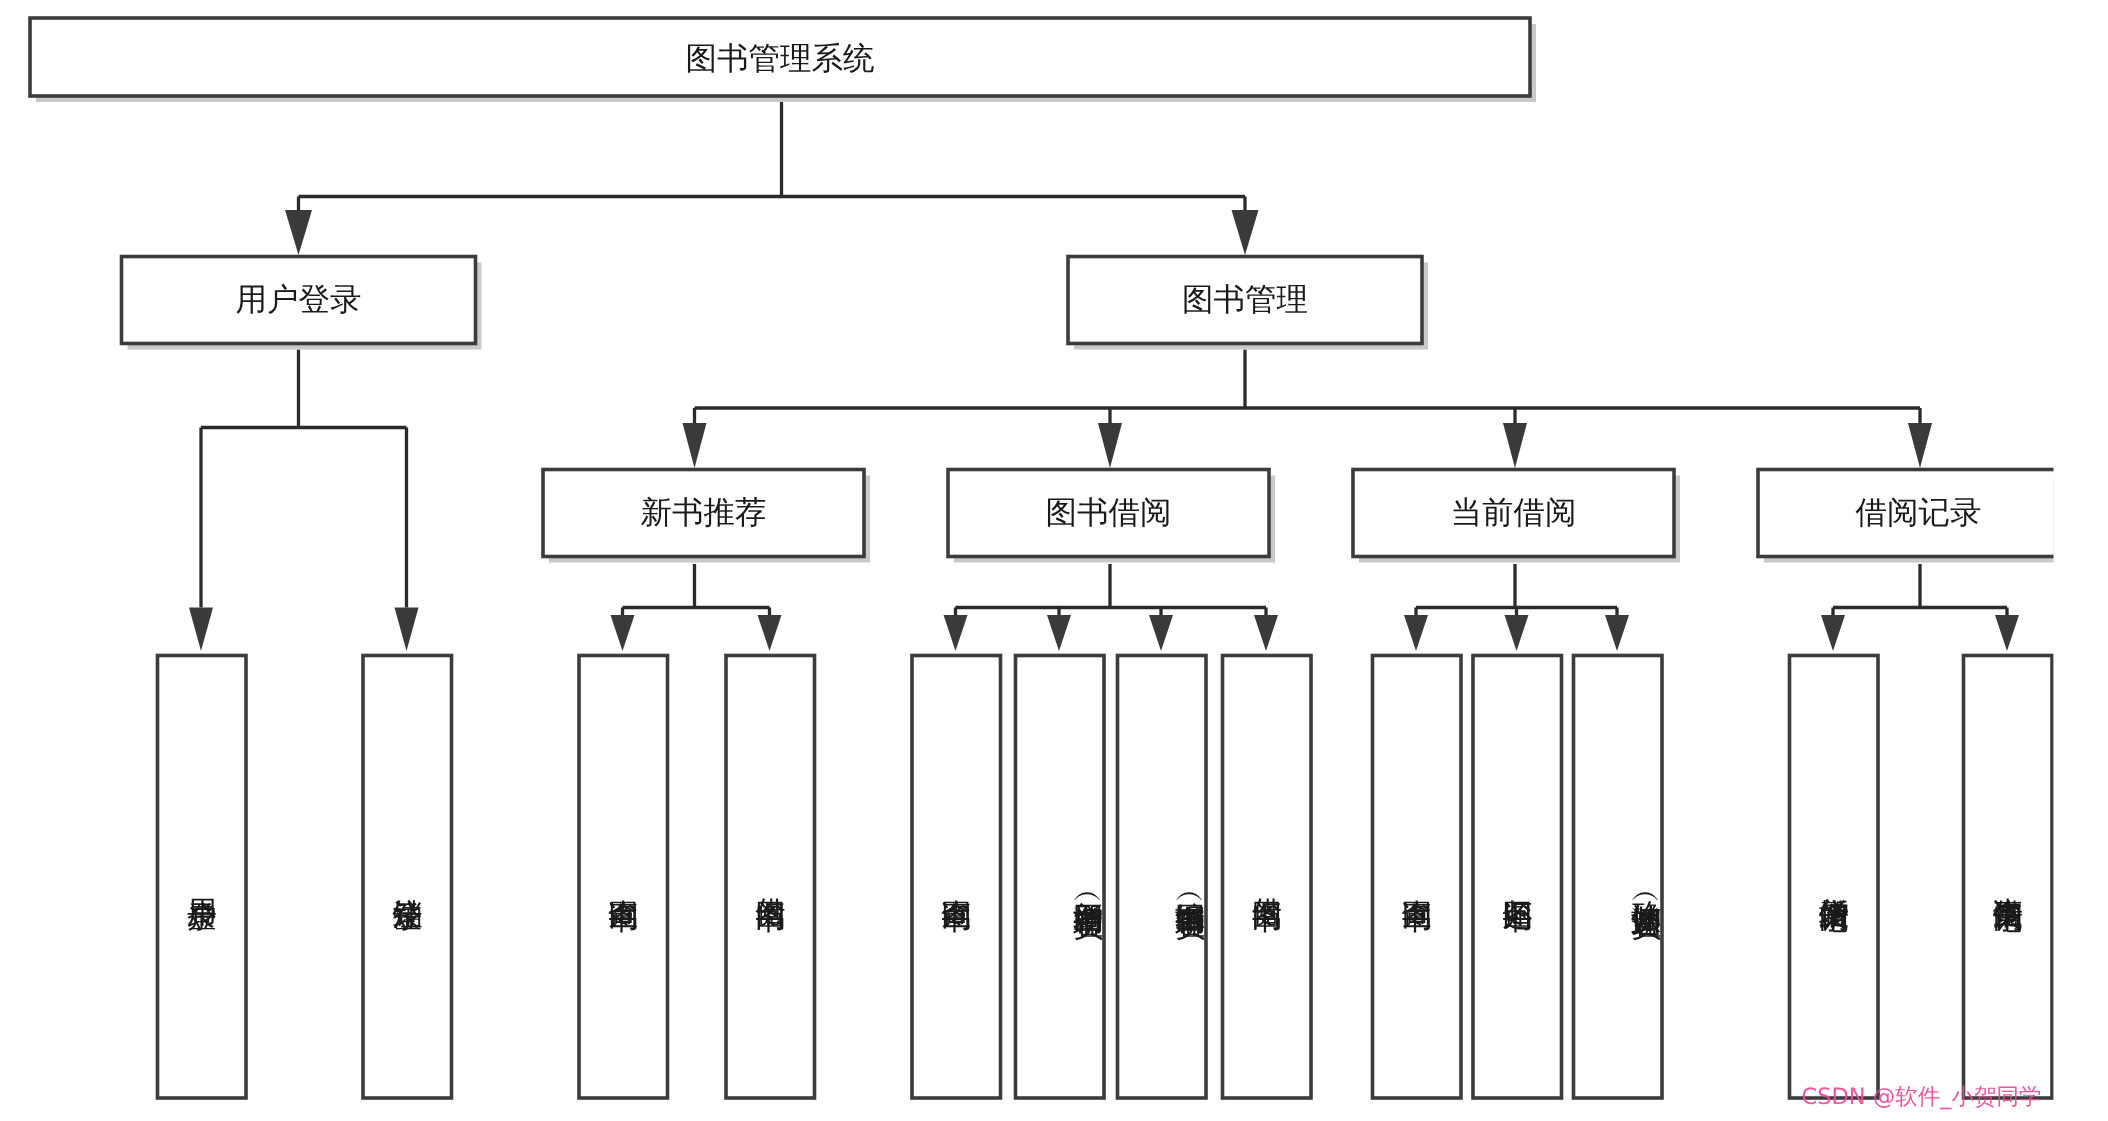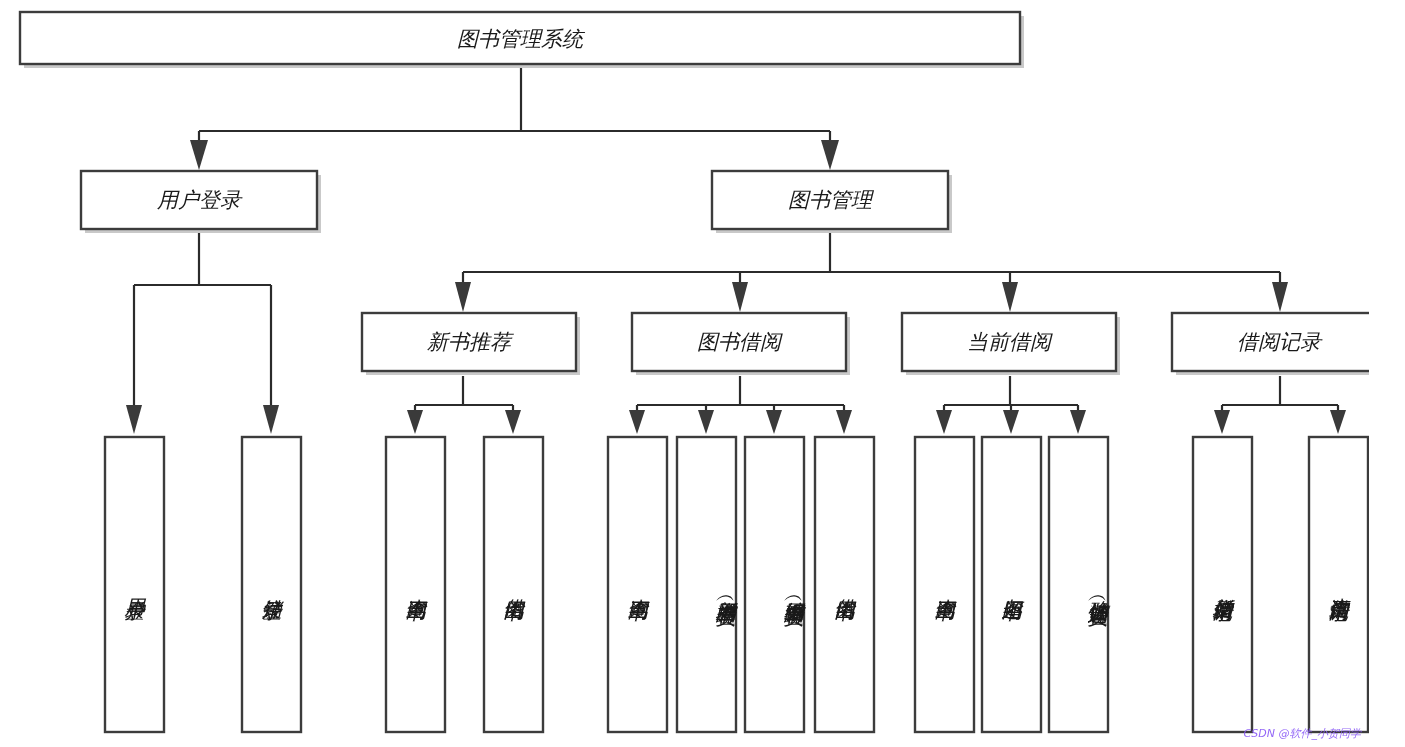--- a/index.html
+++ b/index.html
@@ -7,21 +7,20 @@
     padding: 0;
     background: #ffffff;
   }
   #diagram-root {
     position: relative;
     width: 1369px;
     height: 747px;
     background: #ffffff;
     font-family: "DejaVu Sans", "Liberation Sans", sans-serif;
     overflow: hidden;
-    font-style: italic;
   }
   svg.canvas {
     position: absolute;
     top: 0;
     left: 0;
     width: 1405px;
     height: 747px;
   }
   .node-box {
     fill: #ffffff;
@@ -61,22 +60,22 @@
     align-items: center;
     justify-content: center;
     white-space: nowrap;
     pointer-events: none;
   }
   .watermark {
     position: absolute;
     right: 8px;
     bottom: 6px;
     font-family: "DejaVu Sans", "Liberation Sans", sans-serif;
-    font-size: 11px;
-    color: #8b5cf6;
+    font-size: 15px;
+    color: #ec4899;
     opacity: 0.92;
     white-space: nowrap;
   }
 </style>
 </head>
 <body>
 
 <div id="diagram-root">
 
   <svg class="canvas" viewBox="0 0 1405 747">

